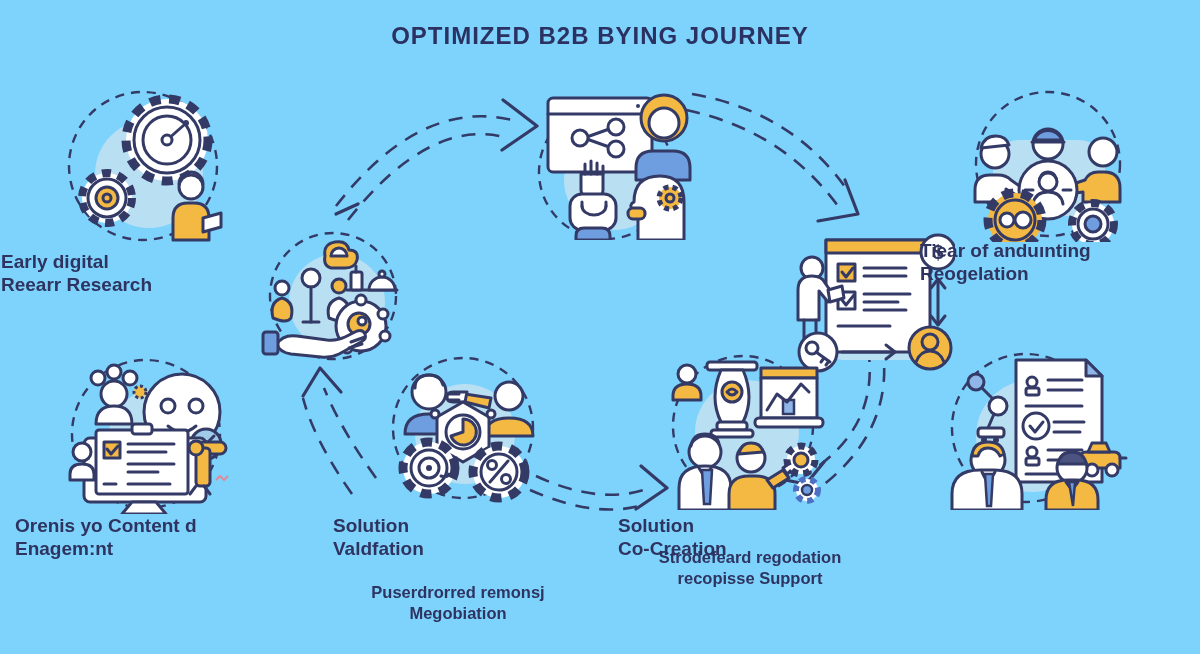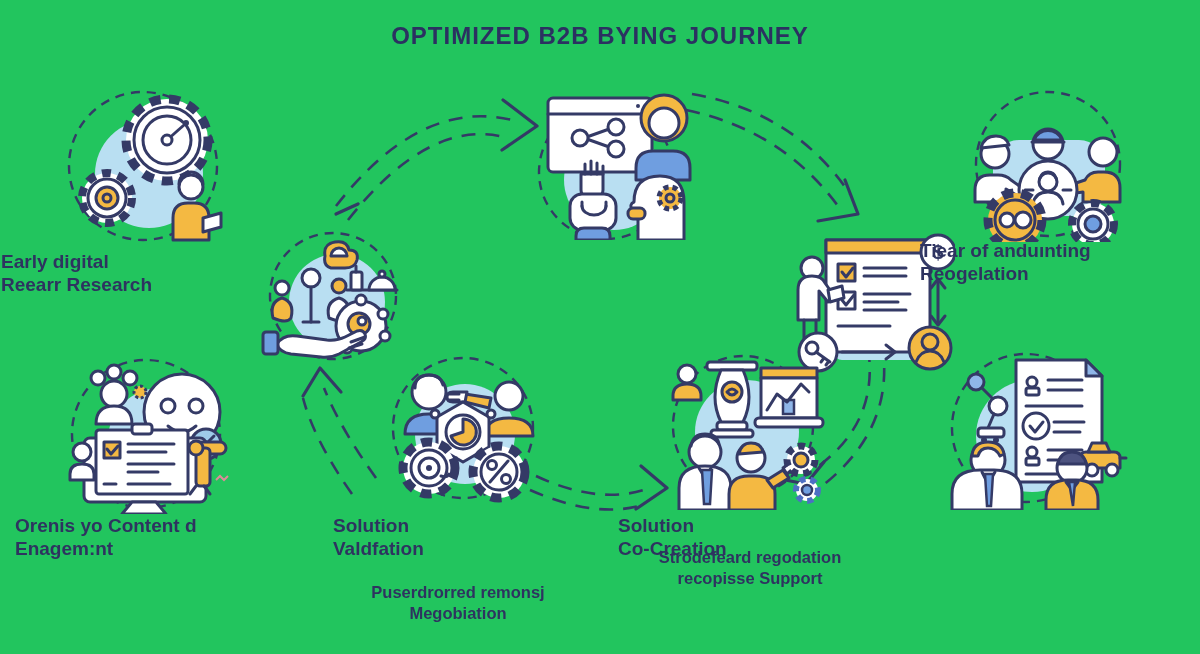--- a/index.html
+++ b/index.html
@@ -1,16 +1,16 @@
 <!DOCTYPE html>
 <html><head>
 <meta charset="utf-8">
 <style>
   html,body{margin:0;padding:0;background:#ffffff;}
-  .canvas{position:relative;width:1200px;height:654px;background:#22c55e;overflow:hidden;
+  .canvas{position:relative;width:1200px;height:654px;background:#7dd3fc;overflow:hidden;
           font-family:"Liberation Sans", sans-serif;}
   .title{position:absolute;left:600px;top:22px;transform:translateX(-50%);
          font-size:24px;font-weight:bold;letter-spacing:1px;color:#2b3161;white-space:nowrap;}
   .node-label{position:absolute;transform:translateX(-50%);
               color:#2e3360;font-weight:bold;font-size:19px;line-height:1.2;
               white-space:pre-line;width:260px;}
   .node-sublabel{position:absolute;transform:translateX(-50%);text-align:center;
               color:#2e3360;font-weight:bold;font-size:16.5px;line-height:1.25;
               white-space:pre-line;width:280px;}
   .icon{position:absolute;}

